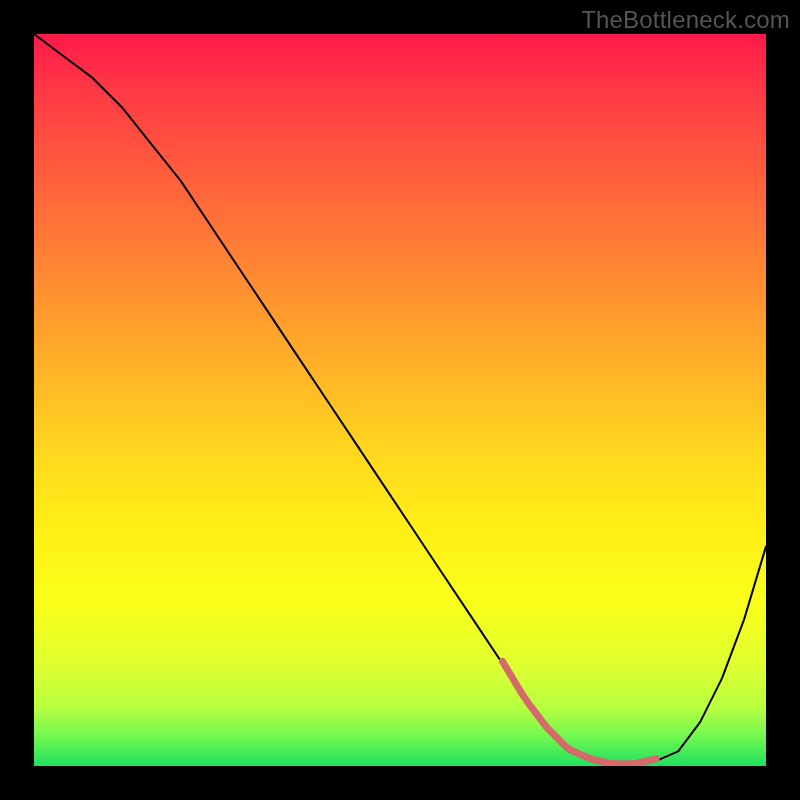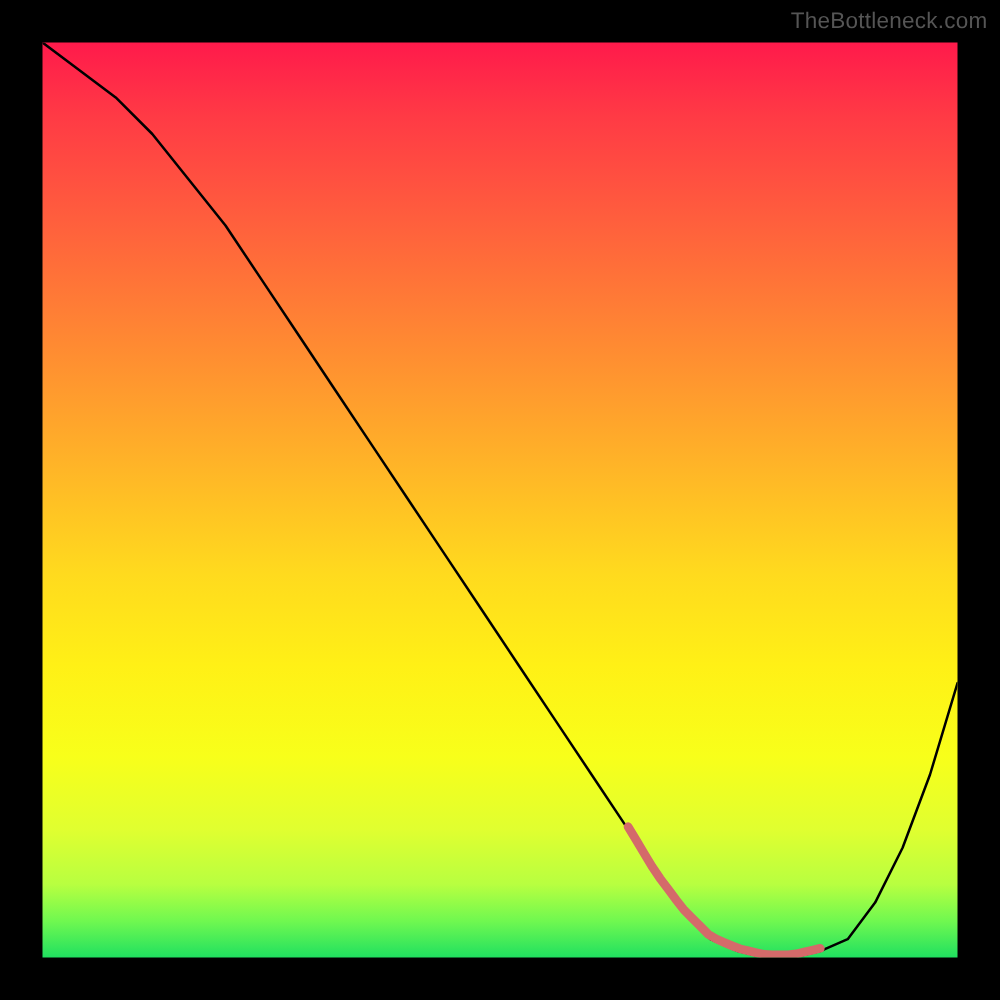--- a/index.html
+++ b/index.html
@@ -15,21 +15,21 @@
     position: relative;
     width: 800px;
     height: 800px;
     background: #000;
   }
   .watermark {
     position: absolute;
     top: 6px;
     right: 10px;
     color: #555;
-    font-size: 18px;
+    font-size: 24px;
     font-weight: 500;
     letter-spacing: 0.2px;
     z-index: 5;
     user-select: none;
   }
   .plot-area {
     position: absolute;
     left: 34px;
     top: 34px;
     width: 732px;

